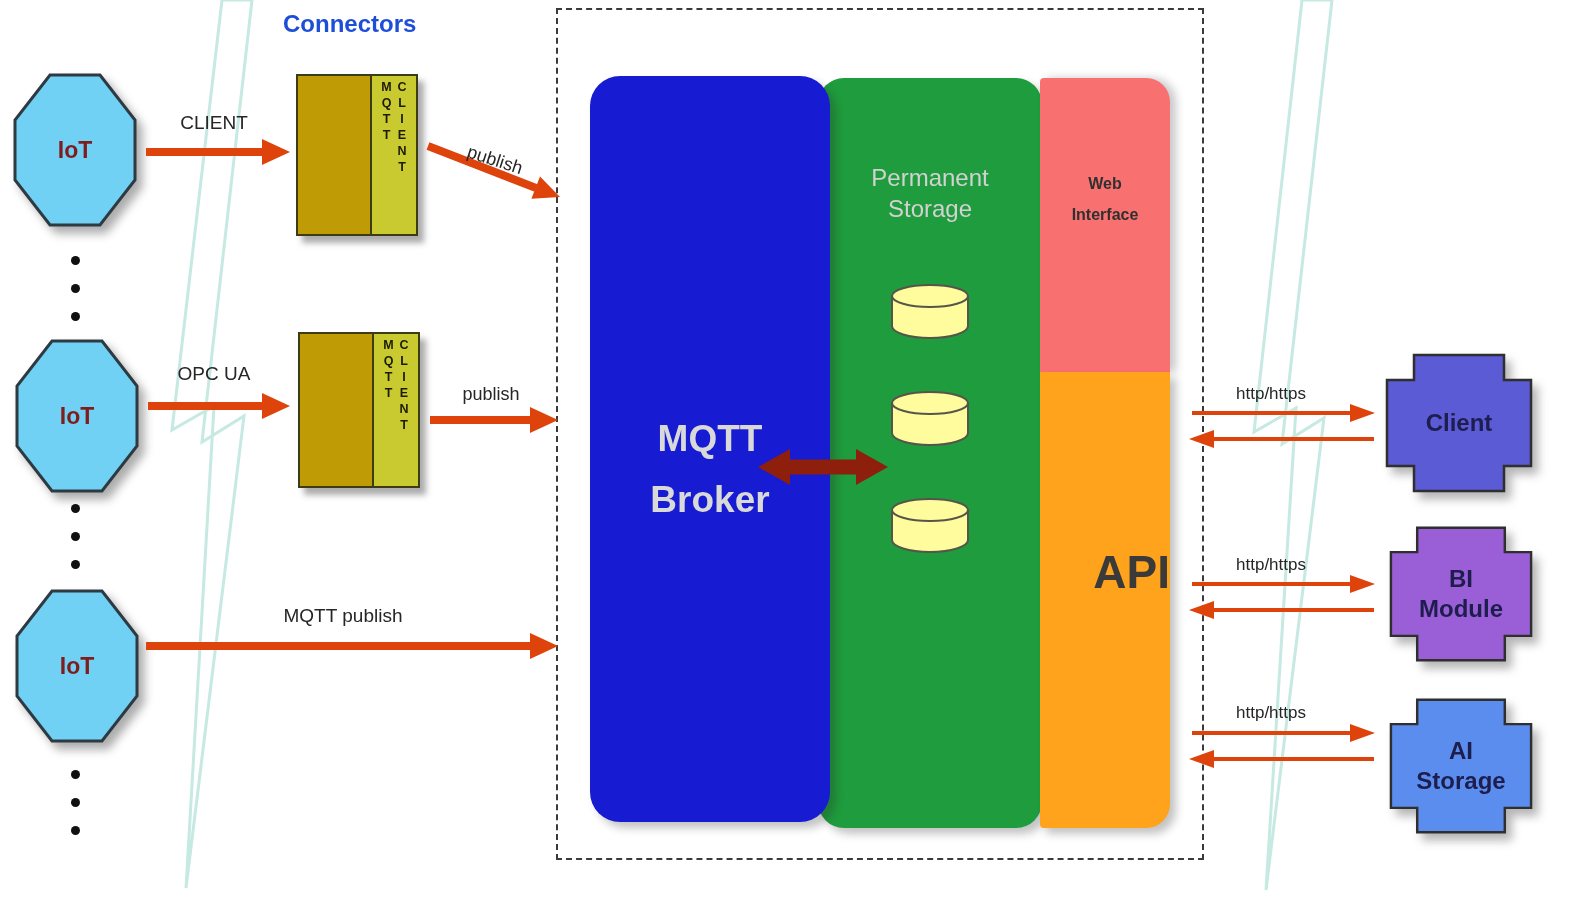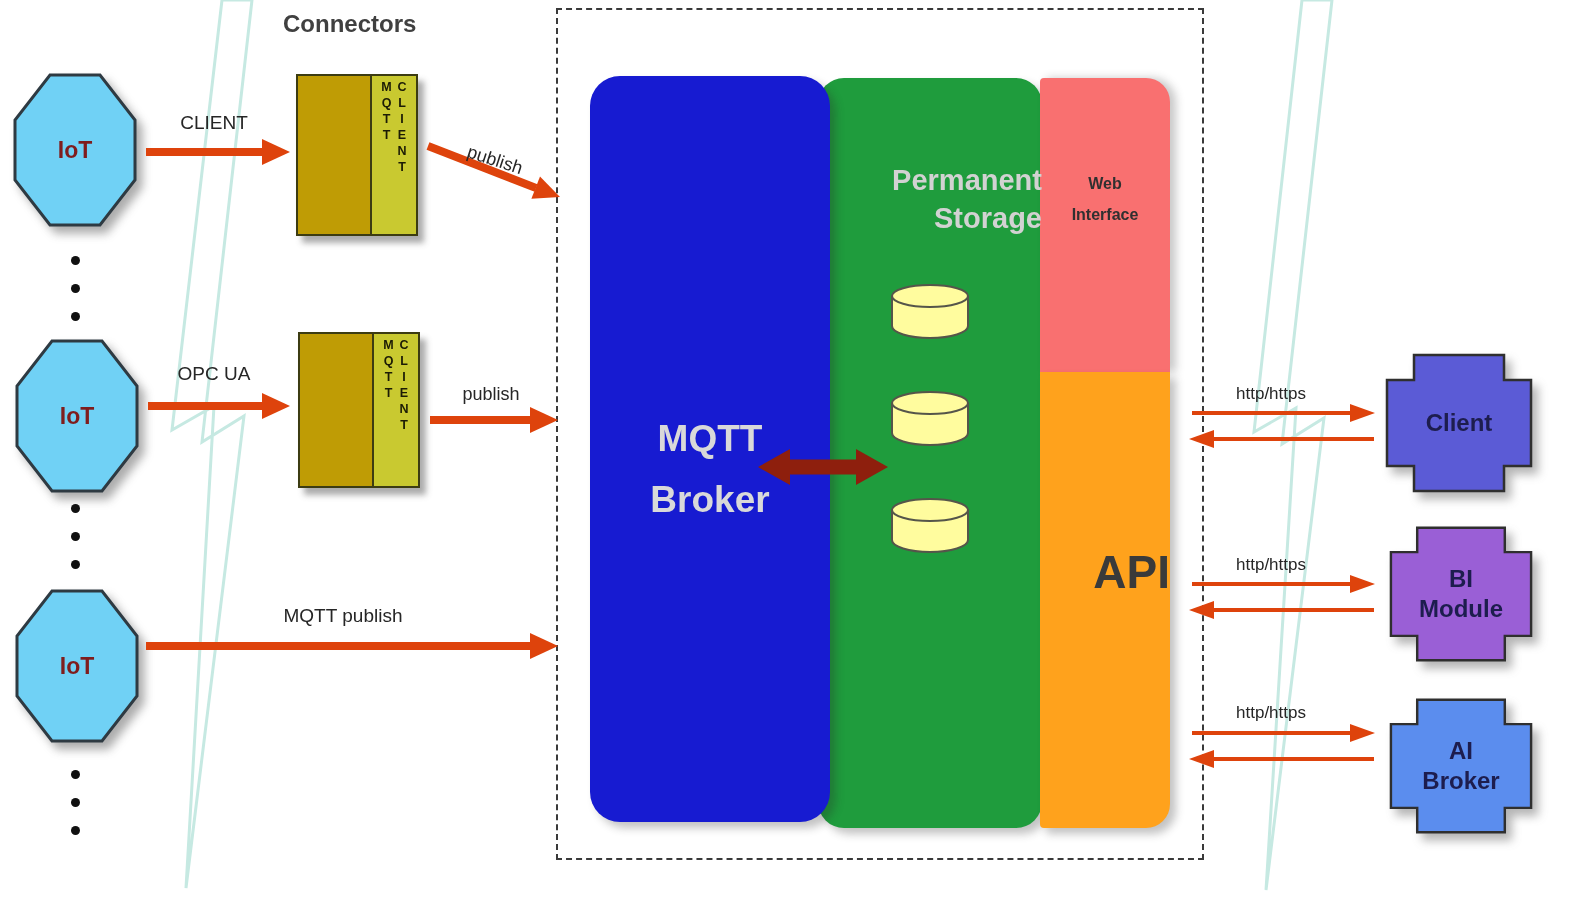--- a/index.html
+++ b/index.html
@@ -7,21 +7,21 @@
          font-family:"Liberation Sans",sans-serif;}
   svg.layer{position:absolute;left:0;top:0;width:1584px;height:916px;pointer-events:none;}
   .bolt{fill:none;stroke:#c6e9e2;stroke-width:3;}
   .a-shaft{stroke:#de430c;stroke-width:8;}
   .a-head{fill:#de430c;}
   .a-thin{stroke:#de430c;stroke-width:4;}
   .d-shaft{stroke:#8e1f0d;stroke-width:15;}
   .d-head{fill:#8e1f0d;}
   .lbl{position:absolute;color:#262626;font-size:19px;text-align:center;z-index:7;}
   .lbl-sm{font-size:17px;}
-  .connectors-title{position:absolute;left:283px;top:10px;width:180px;color:#404040;
+  .connectors-title{position:absolute;left:283px;top:10px;width:180px;color:#1d4ed8;
                     font-size:24px;font-weight:bold;z-index:7;text-align:left;}
   
   .iot{position:absolute;width:126px;height:156px;z-index:3;display:flex;align-items:center;justify-content:center;}
   .iot svg{position:absolute;left:0;top:0;filter:drop-shadow(6px 7px 5px rgba(70,70,70,.45));}
   .iot .iot-label{position:relative;z-index:1;font-size:23px;font-weight:bold;color:#7f1d1d;}
   .dots{position:absolute;left:71px;z-index:3;}
   .dot{width:9px;height:9px;border-radius:50%;background:#101010;margin:0 auto 19px auto;}
   
   .conn{position:absolute;width:118px;display:flex;border:2px solid #3c3c12;z-index:4;
         box-shadow:6px 7px 6px rgba(70,70,70,.45);background:#bf9c05;}
@@ -34,22 +34,22 @@
           box-sizing:border-box;z-index:1;background:transparent;}
   .hq-title{position:absolute;left:556px;top:12px;width:648px;text-align:center;color:#cc1122;
             font-size:38px;font-weight:800;z-index:7;letter-spacing:.5px;}
   .panel{position:absolute;box-shadow:6px 6px 9px rgba(40,40,40,.28);}
   .panel-green{left:818px;top:78px;width:224px;height:750px;background:#1f9c3d;border-radius:26px;z-index:2;}
   .panel-pink{left:1040px;top:78px;width:130px;height:294px;background:#f97070;border-radius:4px 24px 0 0;z-index:3;box-shadow:6px 0 9px rgba(40,40,40,.25);}
   .panel-orange{left:1040px;top:372px;width:130px;height:456px;background:#ffa21c;border-radius:0 0 24px 4px;z-index:3;}
   .panel-blue{left:590px;top:76px;width:240px;height:746px;background:#171bd1;border-radius:30px;z-index:4;}
   .broker-text{position:absolute;left:590px;top:408px;width:240px;text-align:center;color:#d9d9d9;
                font-size:37px;font-weight:bold;line-height:1.65;white-space:pre-line;z-index:5;}
-  .storage-text{position:absolute;left:818px;top:162px;width:224px;text-align:right;color:#d2d2d2;
-                font-size:29px;font-weight:bold;line-height:1.3;white-space:pre-line;z-index:5;}
+  .storage-text{position:absolute;left:818px;top:162px;width:224px;text-align:center;color:#d2d2d2;
+                font-size:24px;font-weight:normal;line-height:1.3;white-space:pre-line;z-index:5;}
   .web-text{position:absolute;left:1040px;top:168px;width:130px;text-align:center;color:#303030;
             font-size:16px;font-weight:bold;line-height:1.95;white-space:pre-line;z-index:5;}
   .api-text{position:absolute;left:1040px;top:545px;width:130px;text-align:right;color:#3a3a3a;
             font-size:46px;font-weight:bold;z-index:5;}
   .cyl{position:absolute;left:885px;width:90px;height:58px;z-index:5;}
   
   .module{position:absolute;width:150px;height:142px;z-index:3;display:flex;align-items:center;justify-content:center;}
   .module svg{position:absolute;left:0;top:0;filter:drop-shadow(6px 7px 5px rgba(70,70,70,.40));}
   .module .mod-label{position:relative;z-index:1;font-size:24px;font-weight:bold;color:#1d1d4e;
                      text-align:center;white-space:pre-line;line-height:1.25;}
@@ -160,21 +160,21 @@
       <polygon points="30,3 120,3 120,28 147,28 147,114 120,114 120,139 30,139 30,114 3,114 3,28 30,28" stroke="#2f2f2f" stroke-width="2.5" fill="#9a5fd6"></polygon>
     </svg>
     <span class="mod-label">BI
 Module</span>
   </div>
   <div class="module" style="left:1388px;top:694px;width:146px;height:144px;">
     <svg width="146" height="144" viewBox="0 0 150 142">
       <polygon points="30,3 120,3 120,28 147,28 147,114 120,114 120,139 30,139 30,114 3,114 3,28 30,28" stroke="#2f2f2f" stroke-width="2.5" fill="#5b8dee"></polygon>
     </svg>
     <span class="mod-label">AI
-Broker</span>
+Storage</span>
   </div>
 
   <div class="lbl lbl-sm" style="left:1206px;top:384px;width:130px;">http/https</div>
   <div class="lbl lbl-sm" style="left:1206px;top:555px;width:130px;">http/https</div>
   <div class="lbl lbl-sm" style="left:1206px;top:703px;width:130px;">http/https</div>
 
   <svg class="layer" style="z-index:6">
     <g>
       <line class="a-shaft" x1="146" y1="152" x2="264" y2="152"></line>
       <polygon class="a-head" points="290,152 262,139 262,165"></polygon>

